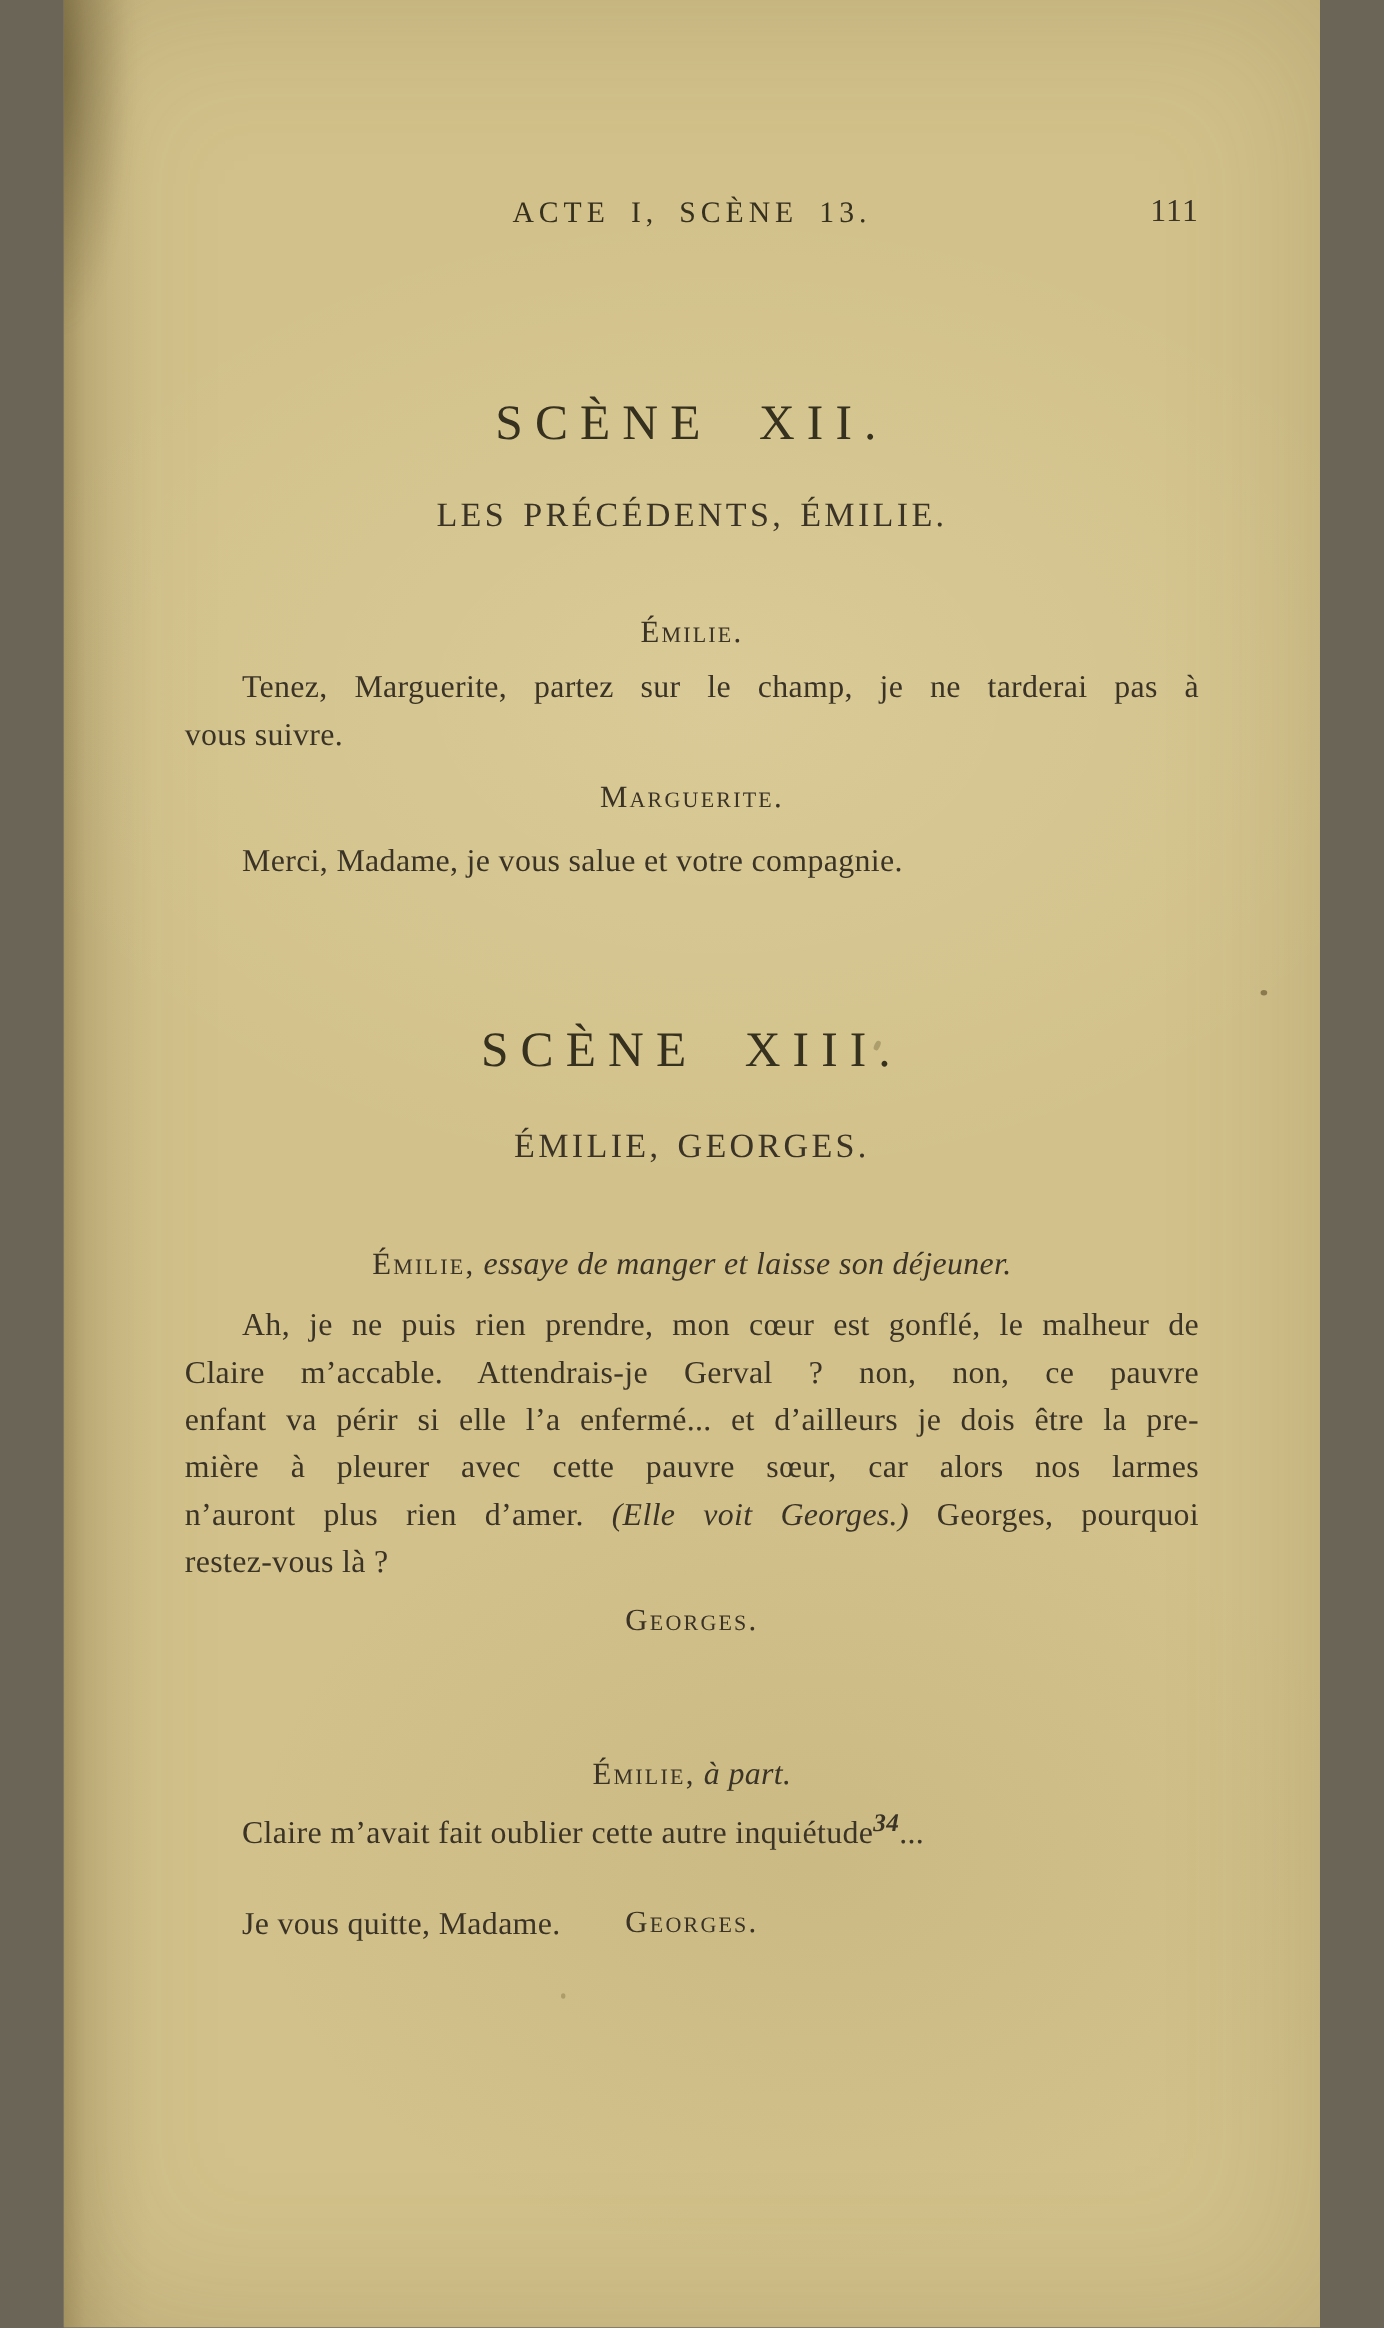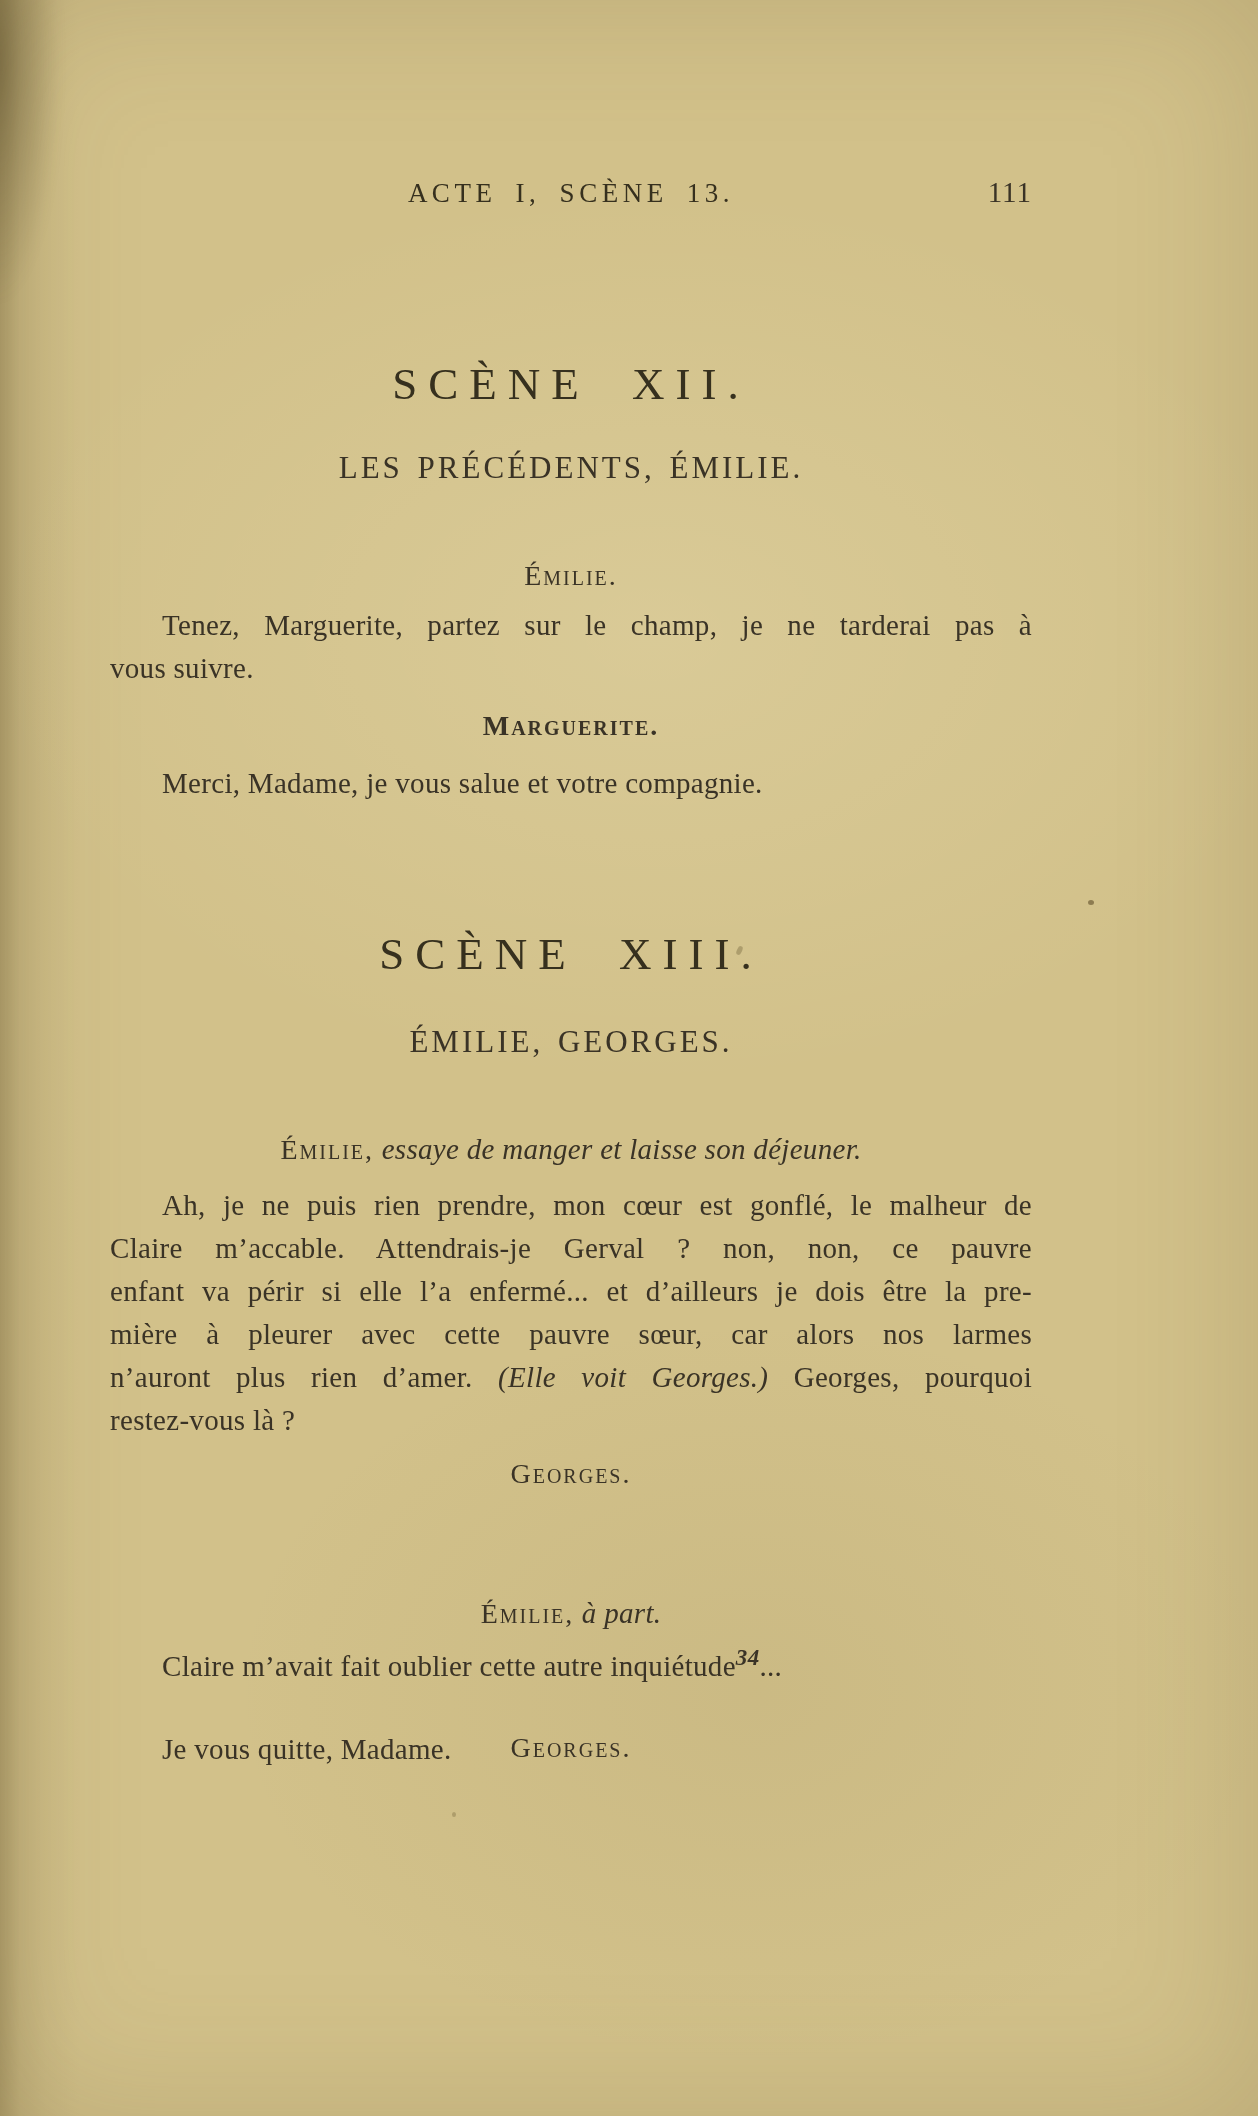--- a/index.html
+++ b/index.html
@@ -1,19 +1,19 @@
 <!DOCTYPE html>
 <html style="--paper: #d2c18a; --ink: #3a3326; --ink-head: #36301e;"><head>
 <meta charset="utf-8">
 <title>Book page</title>
 <style>
   html,body { margin:0; padding:0; background:#6b6558; }
   .page {
     position: relative;
-    width: 1258px;
+    width: 1142px;
     height: 2116px;
     margin: 0 auto;
     overflow: hidden;
     font-family: "Liberation Serif", "DejaVu Serif", serif;
     color: var(--ink, #3a3326);
     background:
       radial-gradient(ellipse 900px 600px at 52% 30%, rgba(255,249,218,0.16), rgba(255,249,218,0) 75%),
       radial-gradient(ellipse 700px 500px at 60% 80%, rgba(120,102,58,0.08), rgba(120,102,58,0) 75%),
       linear-gradient(90deg, rgba(104,88,46,0.34) 0px, rgba(118,102,58,0.16) 20px, rgba(130,114,70,0.07) 46px, rgba(130,114,70,0) 80px),
       linear-gradient(var(--paper, #d2c18a), var(--paper, #d2c18a));
@@ -63,21 +63,21 @@
 
   <div class="col center scene-title" style="top:358px;text-align:center;">SCÈNE XII.</div>
   <div class="col center scene-chars" style="top:450px;">LES PRÉCÉDENTS, ÉMILIE.</div>
 
   <div class="col center speaker" style="top:560px;">Émilie.</div>
   <div class="col" style="top:604px;">
     <div class="line just indent">Tenez, Marguerite, partez sur le champ, je ne tarderai pas à</div>
     <div class="line">vous suivre.</div>
   </div>
 
-  <div class="col center speaker" style="top:710px;font-weight:bold;">Marguerite.</div>
+  <div class="col center speaker" style="top:710px;">Marguerite.</div>
   <div class="col" style="top:762px;">
     <div class="line indent">Merci, Madame, je vous salue et votre compagnie.</div>
   </div>
 
   <div class="col center scene-title" style="top:928px;">SCÈNE XIII.</div>
   <div class="col center scene-chars" style="top:1024px;">ÉMILIE, GEORGES.</div>
 
   <div class="col center" style="top:1128px;">
     <span class="speaker">Émilie,</span><span class="line dir"> essaye de manger et laisse son déjeuner.</span>
   </div>

